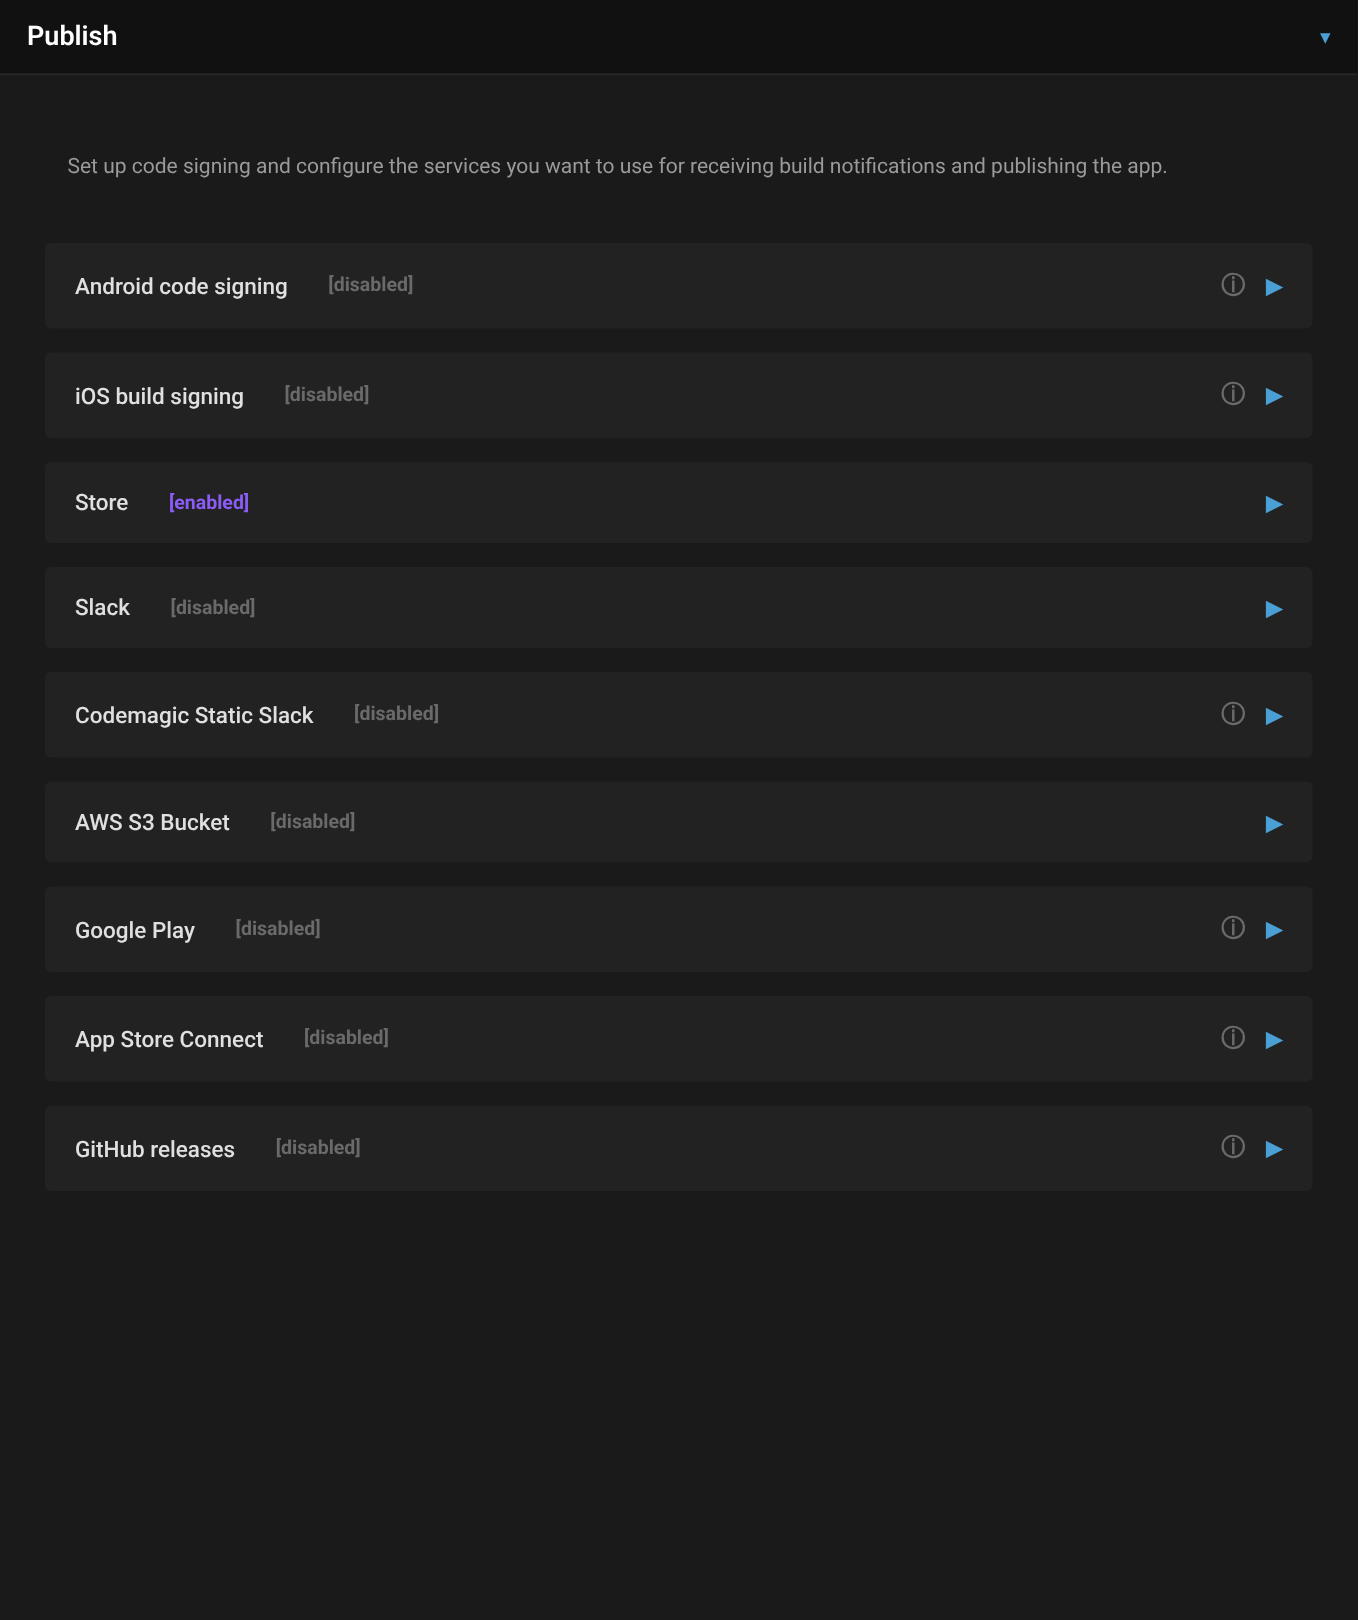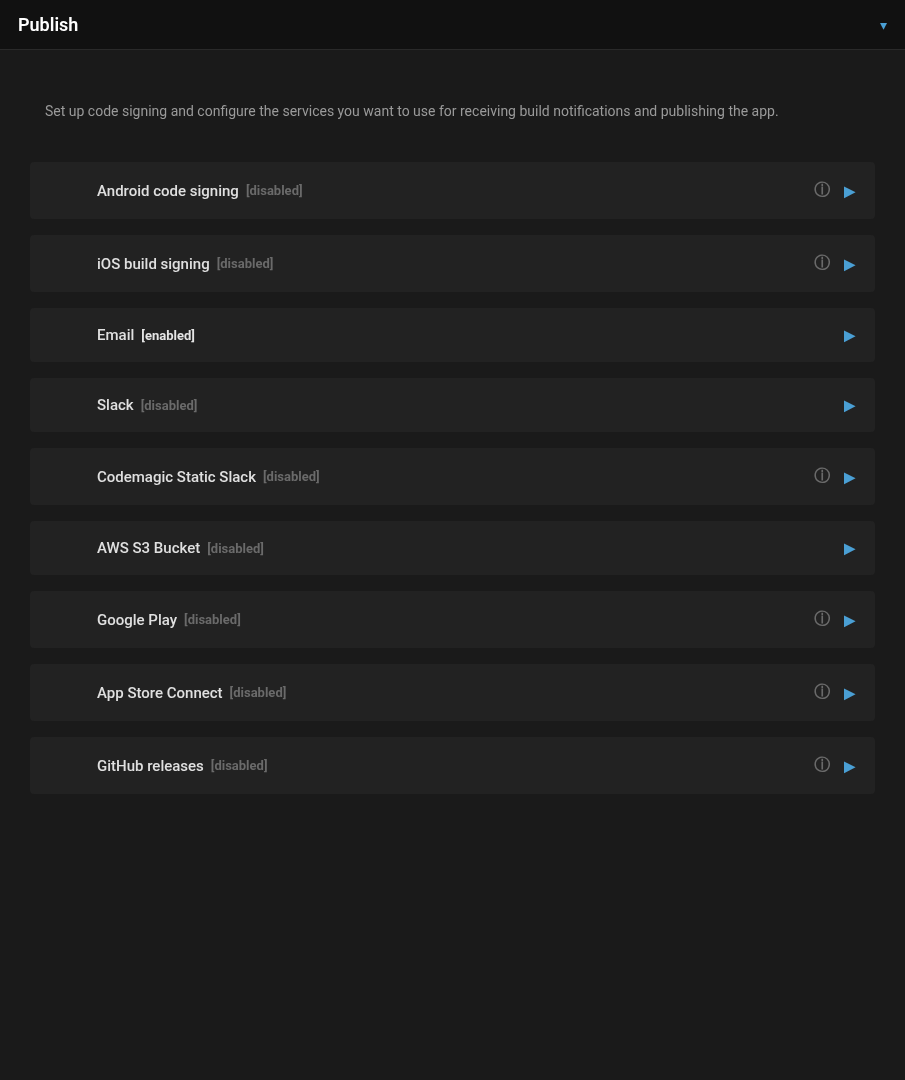--- a/index.html
+++ b/index.html
@@ -56,41 +56,40 @@
       padding: 18px 20px;
       display: flex;
       align-items: center;
       justify-content: space-between;
       cursor: pointer;
     }
 
     .section-left {
       display: flex;
       align-items: center;
-      gap: 7px;
-      margin-left: 47px;
+      gap: 27px;
     }
 
     .section-name {
       font-size: 15px;
       font-weight: 500;
       color: #e0e0e0;
     }
 
     .status-badge {
       font-size: 13px;
       font-weight: 700;
     }
 
     .status-disabled {
       color: #6a6a6a;
     }
 
     .status-enabled {
-      color: #e5e5e5;
+      color: #8b5cf6;
     }
 
     .section-right {
       display: flex;
       align-items: center;
       gap: 14px;
     }
 
     .info-icon {
       color: #6a6a6a;
@@ -133,21 +132,21 @@
         <span class="section-name">iOS build signing</span>
         <span class="status-badge status-disabled">[disabled]</span>
       </div>
       <div class="section-right">
         <span class="info-icon">ⓘ</span>
         <span class="chevron-right">▶</span>
       </div>
     </div>
     <div class="section-item">
       <div class="section-left">
-        <span class="section-name">Email</span>
+        <span class="section-name">Store</span>
         <span class="status-badge status-enabled">[enabled]</span>
       </div>
       <div class="section-right">
         <span class="chevron-right">▶</span>
       </div>
     </div>
     <div class="section-item">
       <div class="section-left">
         <span class="section-name">Slack</span>
         <span class="status-badge status-disabled">[disabled]</span>

